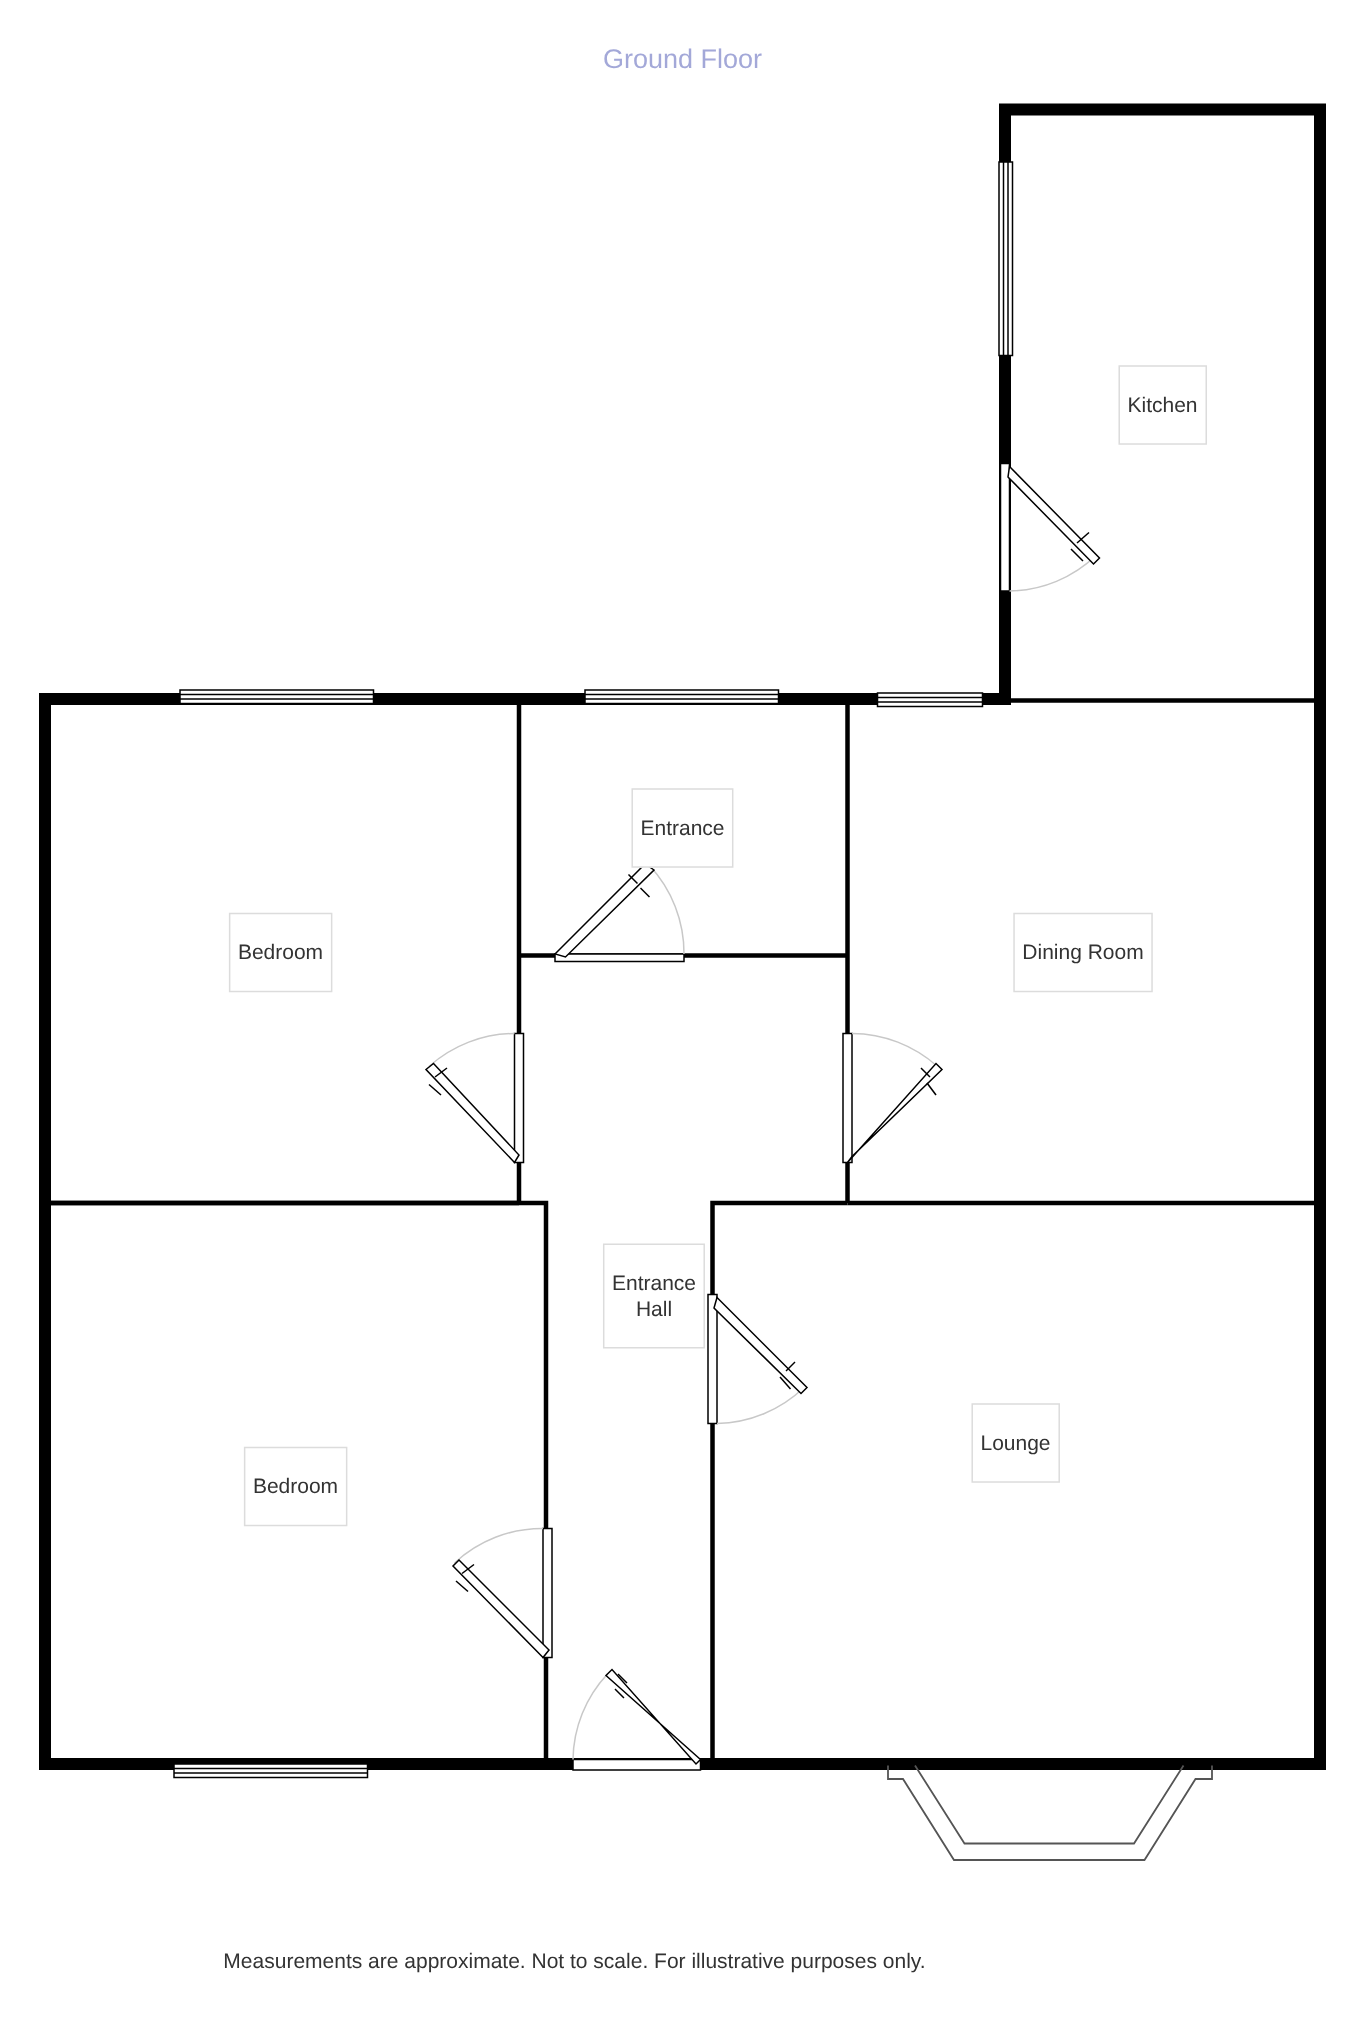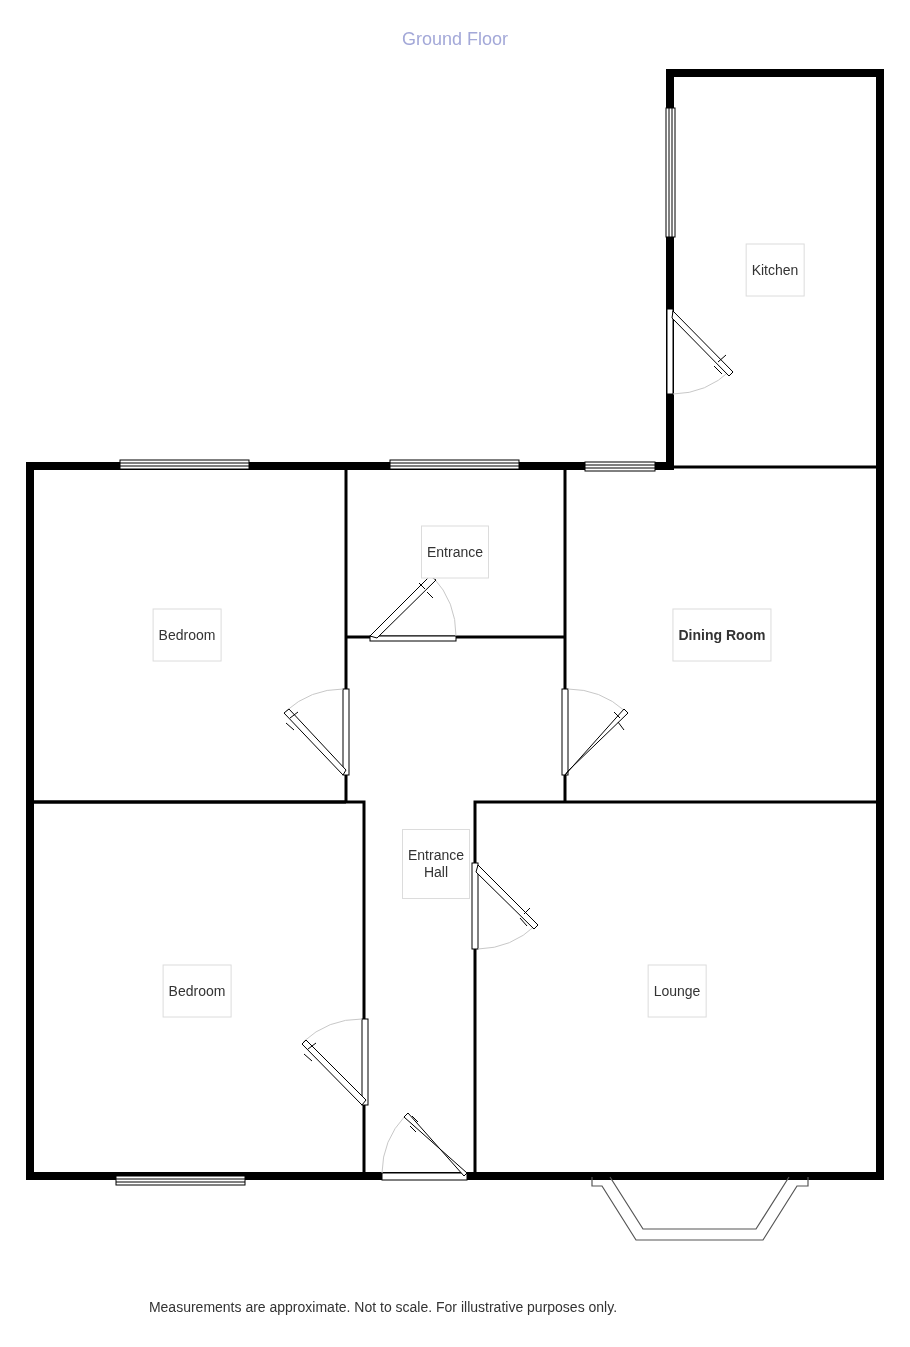--- a/index.html
+++ b/index.html
@@ -124,19 +124,19 @@
       <polygon points="467,1173 404,1117 408,1113 464,1176"></polygon>
       <line x1="412" y1="1116" x2="418" y2="1122"></line>
         <line x1="410" y1="1126" x2="416" y2="1132"></line>
     </g>
   </g>
 </svg>
 
 <div class="room-label" style="left:775px; top:270px;">Kitchen</div>
 <div class="room-label" style="left:187px; top:635px;">Bedroom</div>
 <div class="room-label" style="left:455px; top:552px;">Entrance</div>
-<div class="room-label" style="left:722px; top:635px;font-weight:bold;">Dining Room</div>
+<div class="room-label" style="left:722px; top:635px;">Dining Room</div>
 <div class="room-label" style="left:436px; top:864px;">Entrance
 Hall</div>
 <div class="room-label" style="left:197px; top:991px;">Bedroom</div>
-<div class="room-label" style="left:677px; top:991px;">Lounge</div>
+<div class="room-label" style="left:677px; top:962px;">Lounge</div>
 
 <div class="footer">Measurements are approximate. Not to scale. For illustrative purposes only.</div>
 
 </body></html>

